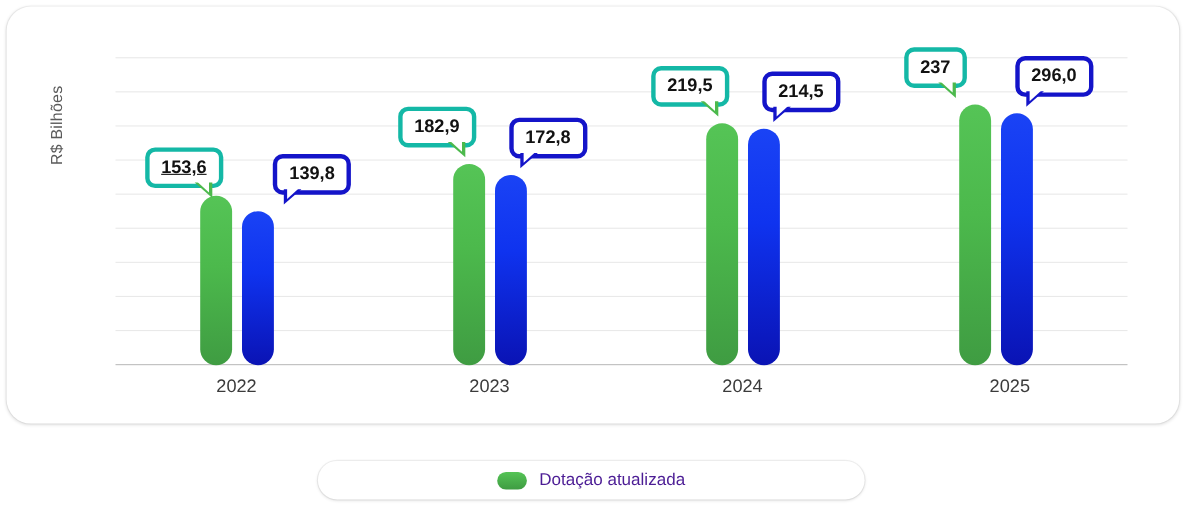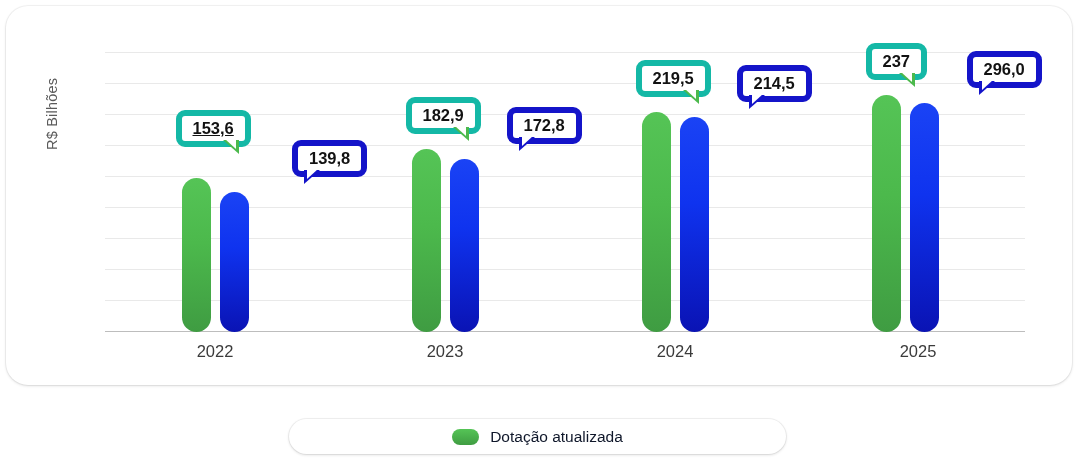--- a/index.html
+++ b/index.html
@@ -74,30 +74,29 @@
     font-size: 16.5px;
     color: #3b3b3b;
   }
 
   
   .bubble {
     position: absolute;
     height: 37px;
     border-radius: 9px;
     background: #fff;
-    border: 6px solid #14b8a6;
+    border: 4px solid #14b8a6;
     display: flex;
     align-items: center;
     justify-content: center;
     font-size: 16.5px;
     font-weight: bold;
     color: #121212;
     padding: 0 11px;
     white-space: nowrap;
-    margin-left: 44px;
   }
   .bubble.blue { border-color: #1414c9; }
   
   .bubble .tail-out, .bubble .tail-in {
     position: absolute;
     width: 0; height: 0;
     border-style: solid;
   }
   
   .bubble.green .tail-out {
@@ -134,21 +133,21 @@
     align-items: center;
     justify-content: center;
     gap: 55px;
   }
   .legend-item { display: flex; align-items: center; gap: 11px; }
   .legend-swatch {
     width: 27px; height: 16px; border-radius: 8px;
   }
   .legend-swatch.green { background: linear-gradient(180deg,#55c456,#3f9c42); }
   .legend-swatch.blue  { background: linear-gradient(180deg,#1a43f5,#0a13b4); }
-  .legend-label { font-size: 15.5px; color: #0f172a; white-space: nowrap; }
+  .legend-label { font-size: 15.5px; color: #4c1d95; white-space: nowrap; }
 </style>
 </head>
 <body>
 
 <div id="root">
 
   <div class="chart-card">
 
     <div class="y-axis-title">R$ Bilhões</div>
 
@@ -173,21 +172,21 @@
         <div class="bar blue" style="left: 804.5px; height: 229px;"></div>
       </div>
 
     <div id="xlabels">
         <div class="x-label" style="left: 139px;">2022</div>
         <div class="x-label" style="left: 369px;">2023</div>
         <div class="x-label" style="left: 599px;">2024</div>
         <div class="x-label" style="left: 842px;">2025</div>
       </div>
     <div id="bubbles">
-        <div class="bubble green" style="top: 104px; left: 125.5px; text-decoration: underline;">
+        <div class="bubble green" style="top: 128px; left: 125.5px; text-decoration: underline;">
           <span>153,6</span>
           <span class="tail-out"></span>
           <span class="tail-in"></span>
         </div>
         <div class="bubble blue" style="top: 134px; left: 242px;">
           <span>139,8</span>
           <span class="tail-out"></span>
           <span class="tail-in"></span>
         </div>
         <div class="bubble green" style="top: 91px; left: 355.5px;">

